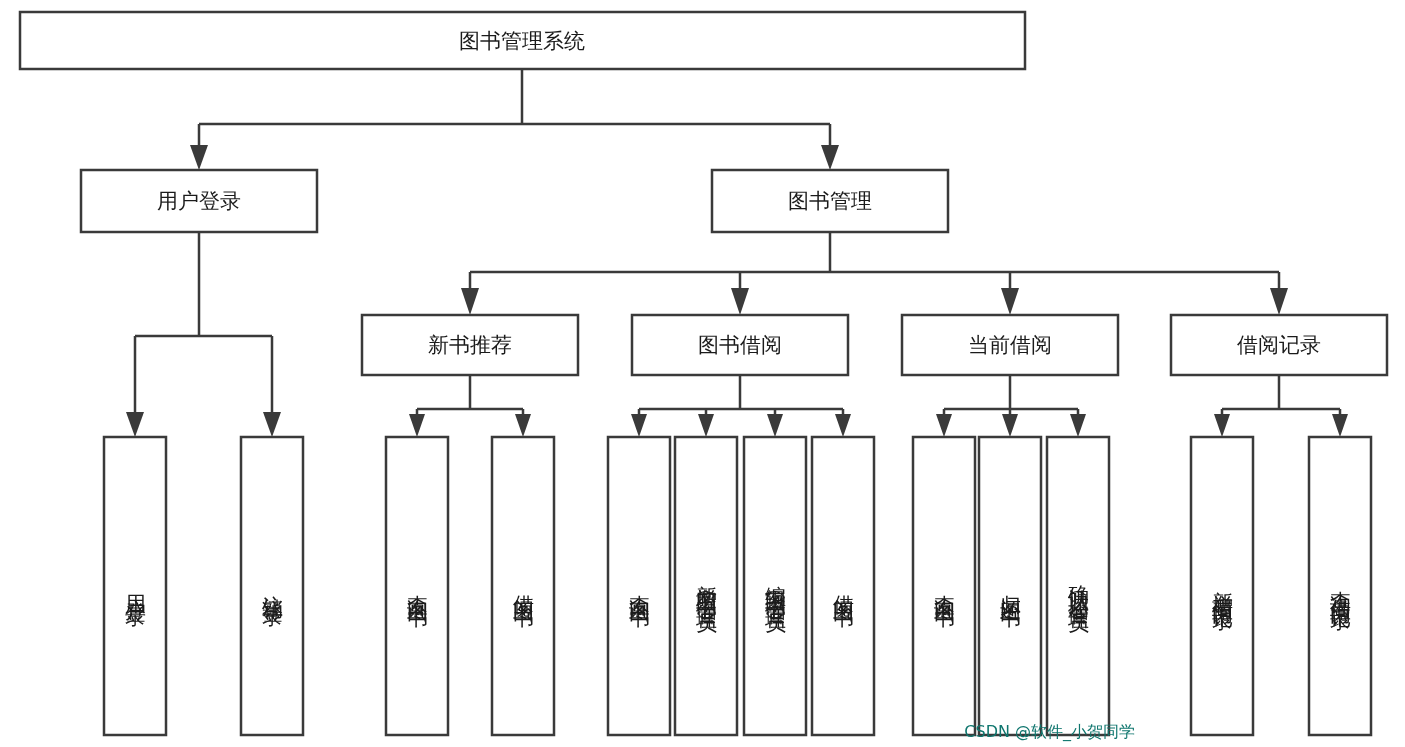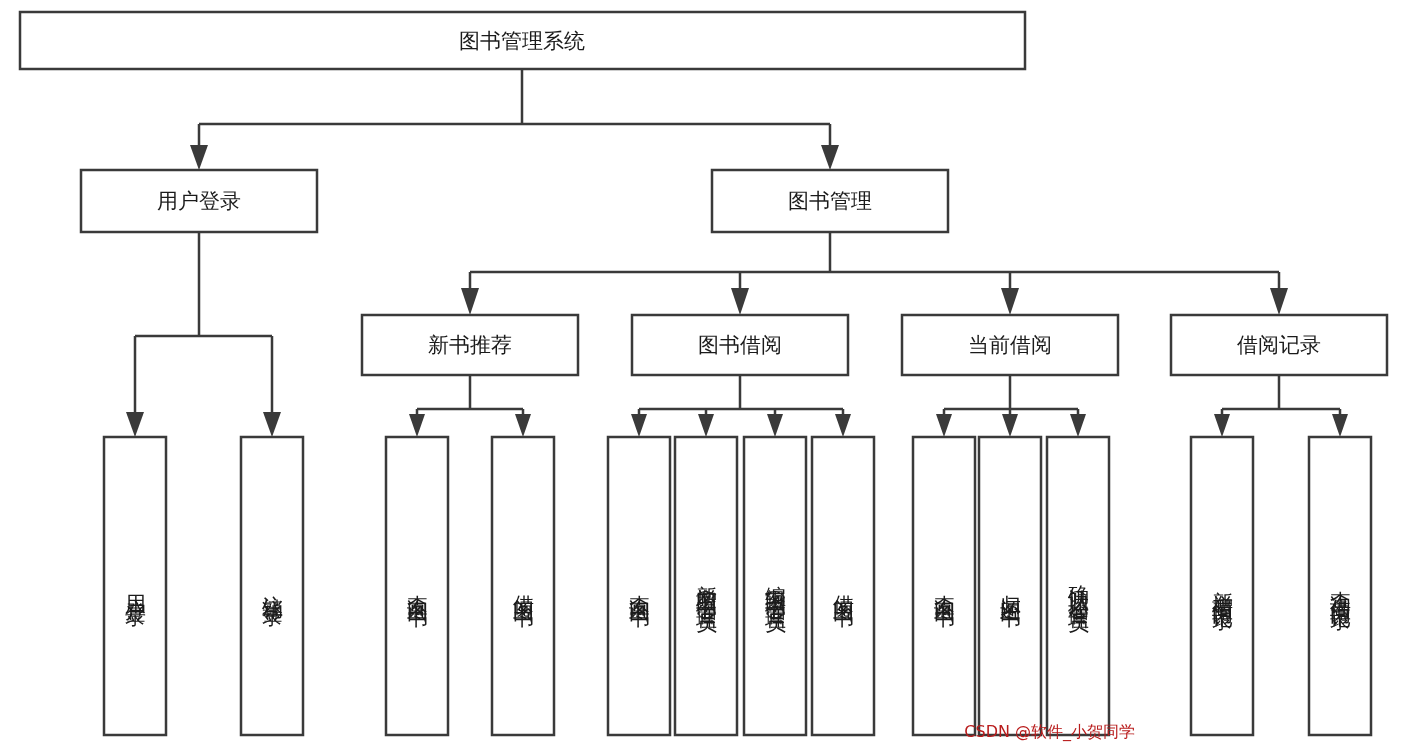--- a/index.html
+++ b/index.html
@@ -64,21 +64,21 @@
     white-space: nowrap;
     box-sizing: border-box;
     pointer-events: none;
   }
   .watermark {
     position: absolute;
     right: 8px;
     bottom: 4px;
     font-family: "DejaVu Sans", "Liberation Sans", sans-serif;
     font-size: 16px;
-    color: #b91c1c;
+    color: #0f766e;
     white-space: nowrap;
   }
 </style>
 </head>
 <body>
 
 <div id="diagram-root">
 
   <svg id="flow-svg" viewBox="0 0 1405 747">
 

